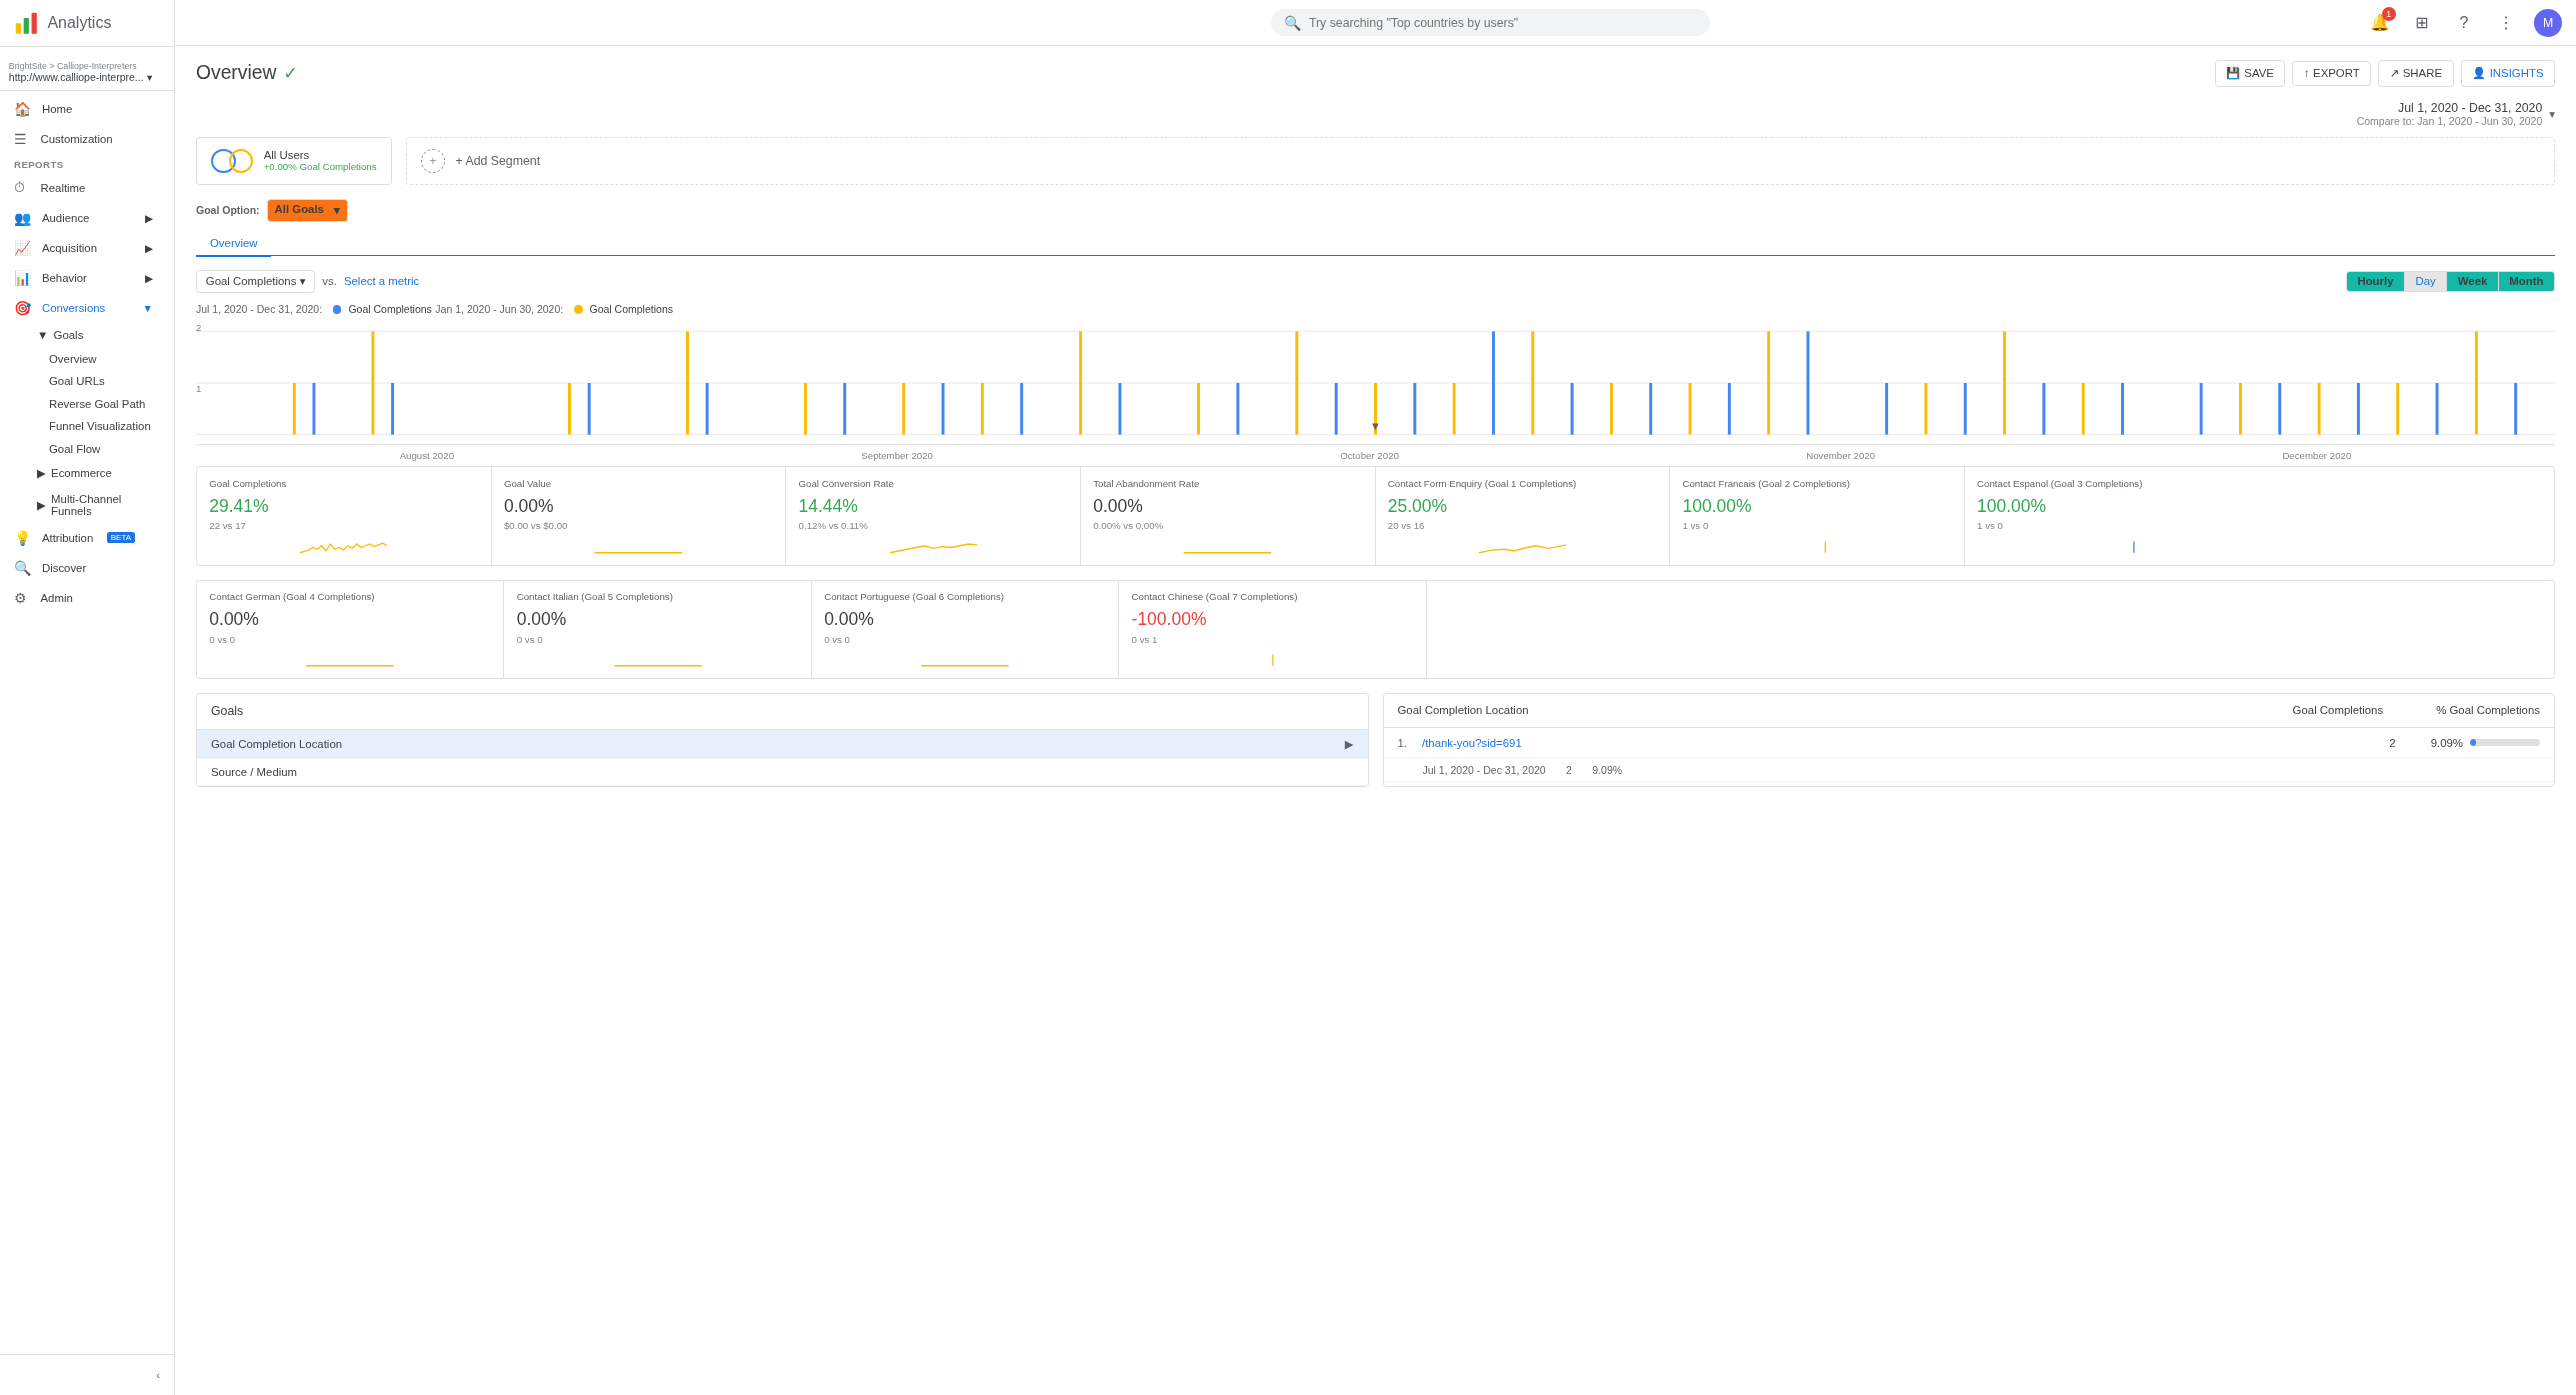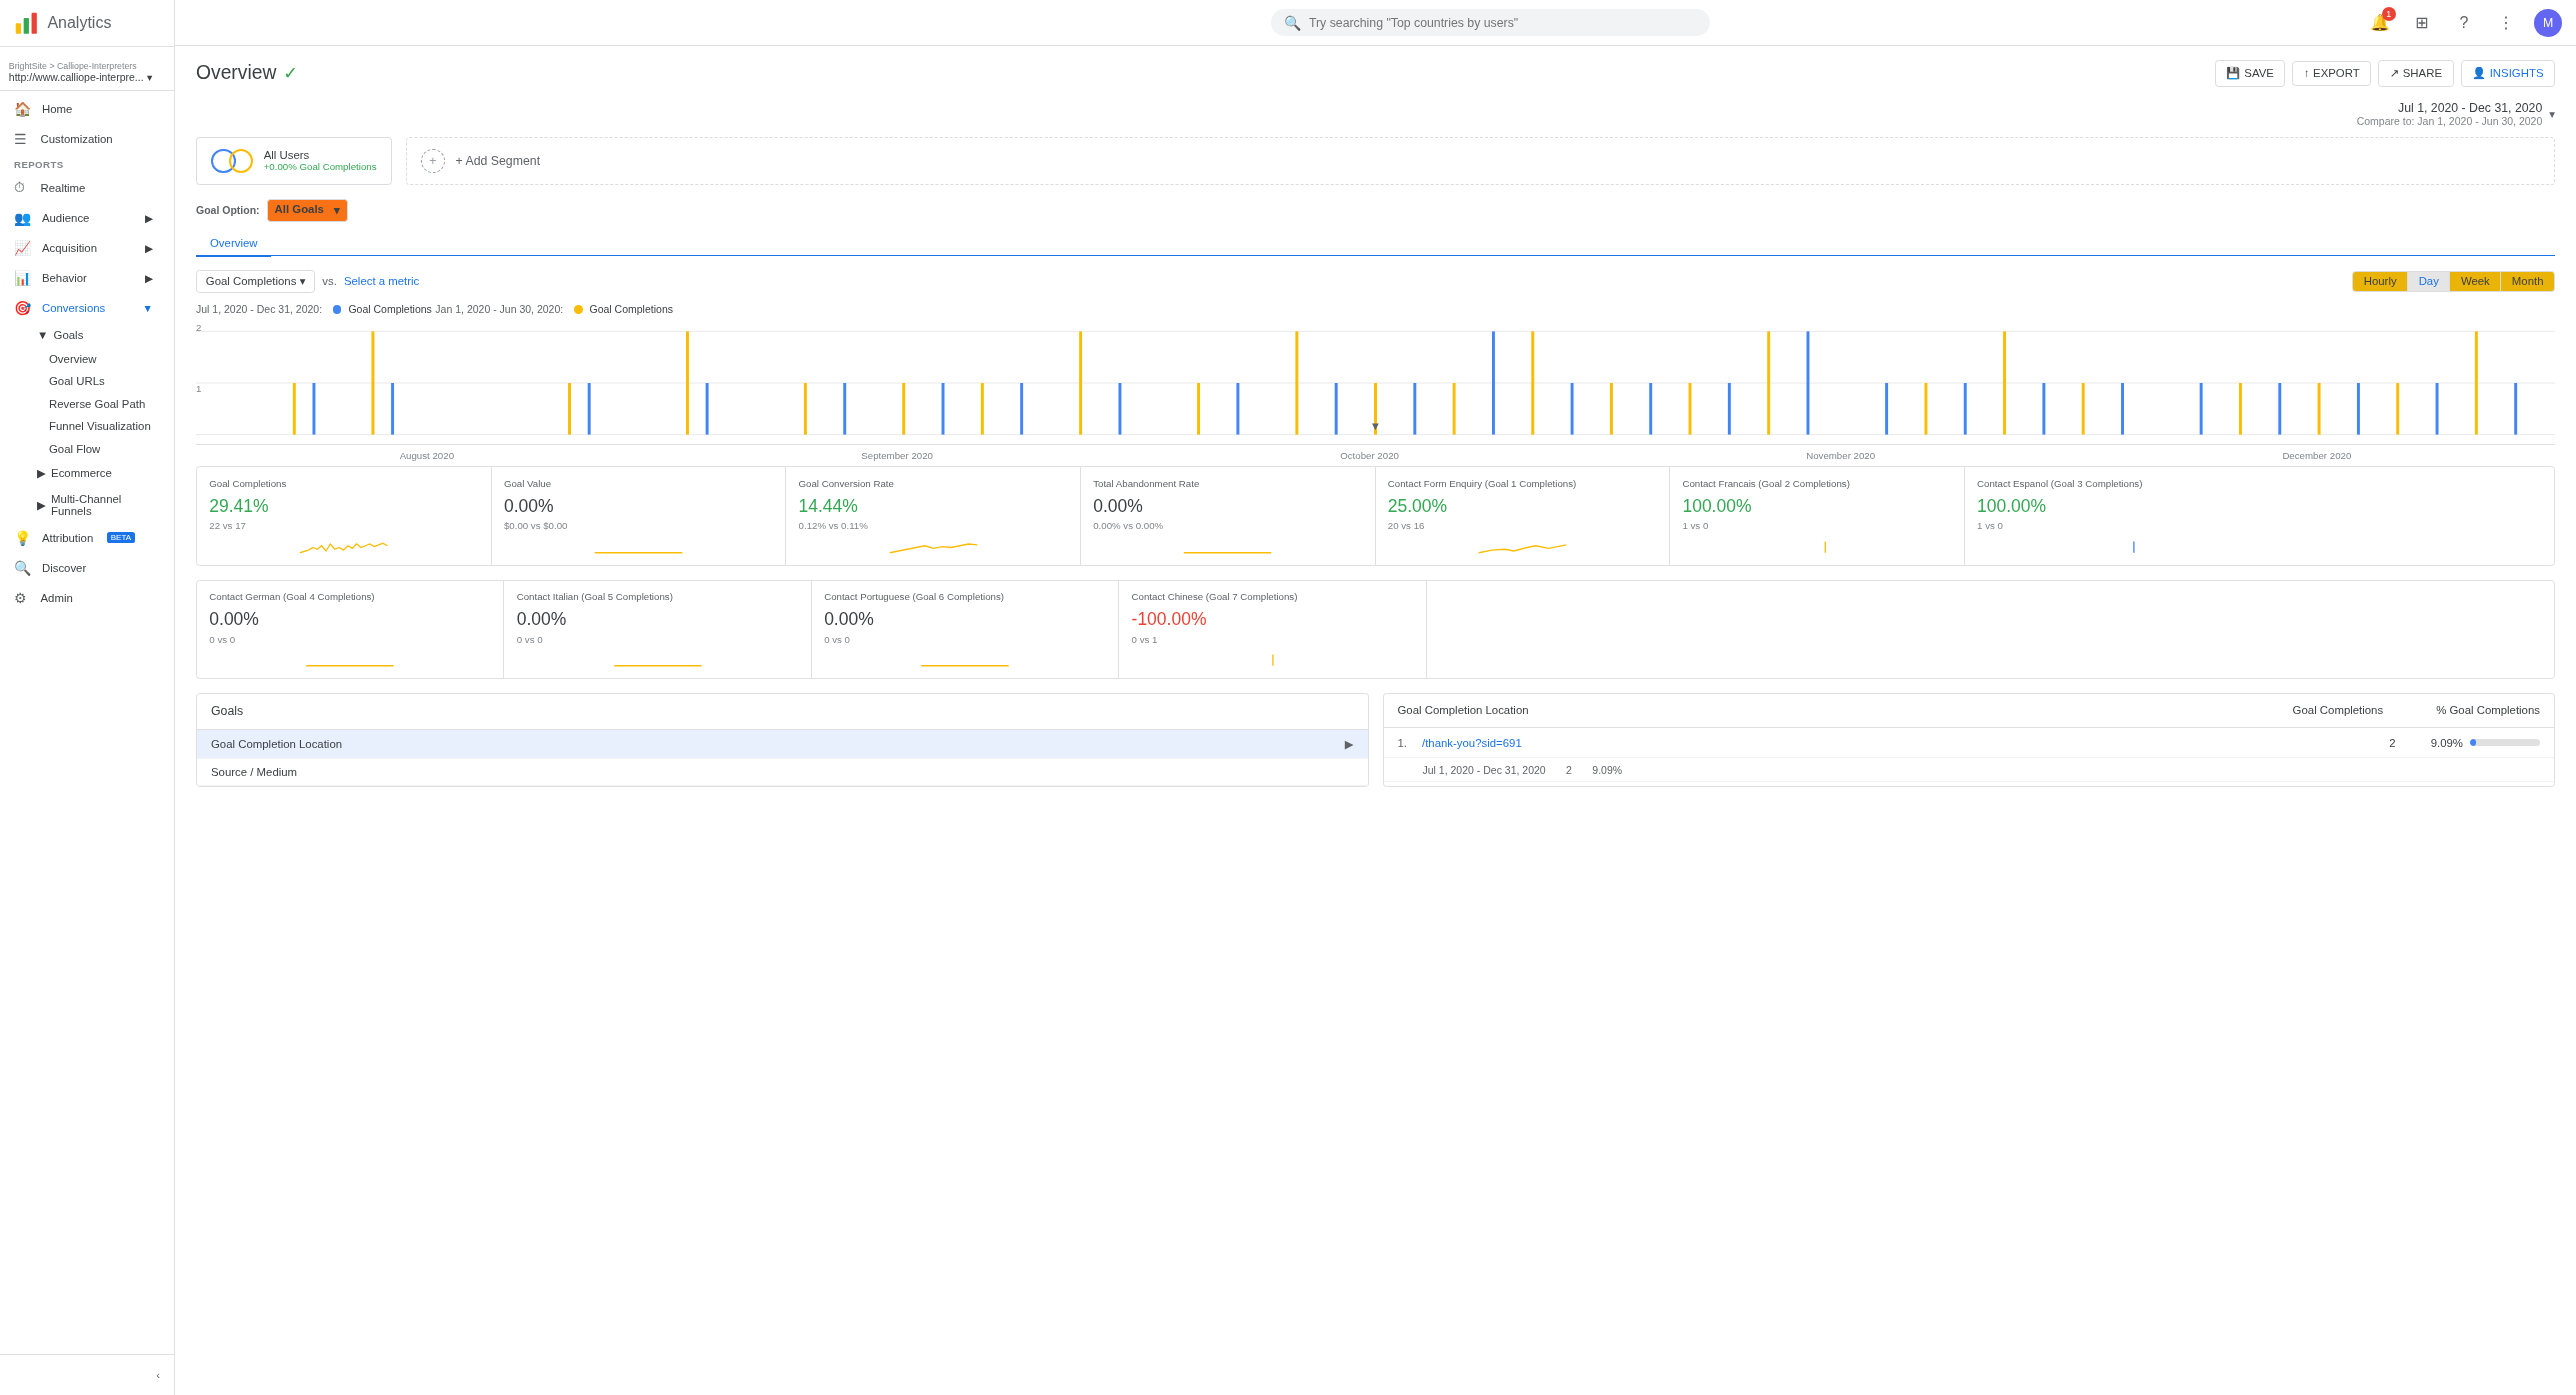--- a/index.html
+++ b/index.html
@@ -371,25 +371,26 @@
     }
     .time-granularity {
       display: flex;
       border: 0.9px solid #dadce0;
       border-radius: 3.5px;
       overflow: hidden;
     }
     .time-btn {
       padding: 3.5px 10.5px;
       border: none;
-      background: #eab308;
+      background: #14b8a6;
       cursor: pointer;
       font-size: 11.4px;
       color: #3c4043;
       border-right: 0.9px solid #dadce0;
+      font-weight: bold;
     }
     .time-btn:last-child { border-right: none; }
     .time-btn.active { background: #e5e5e5; color: #1a73e8; font-weight: 500; }
 
     
     .chart-legend {
       display: flex;
       gap: 3.5px;
       margin-bottom: 7px;
     }

